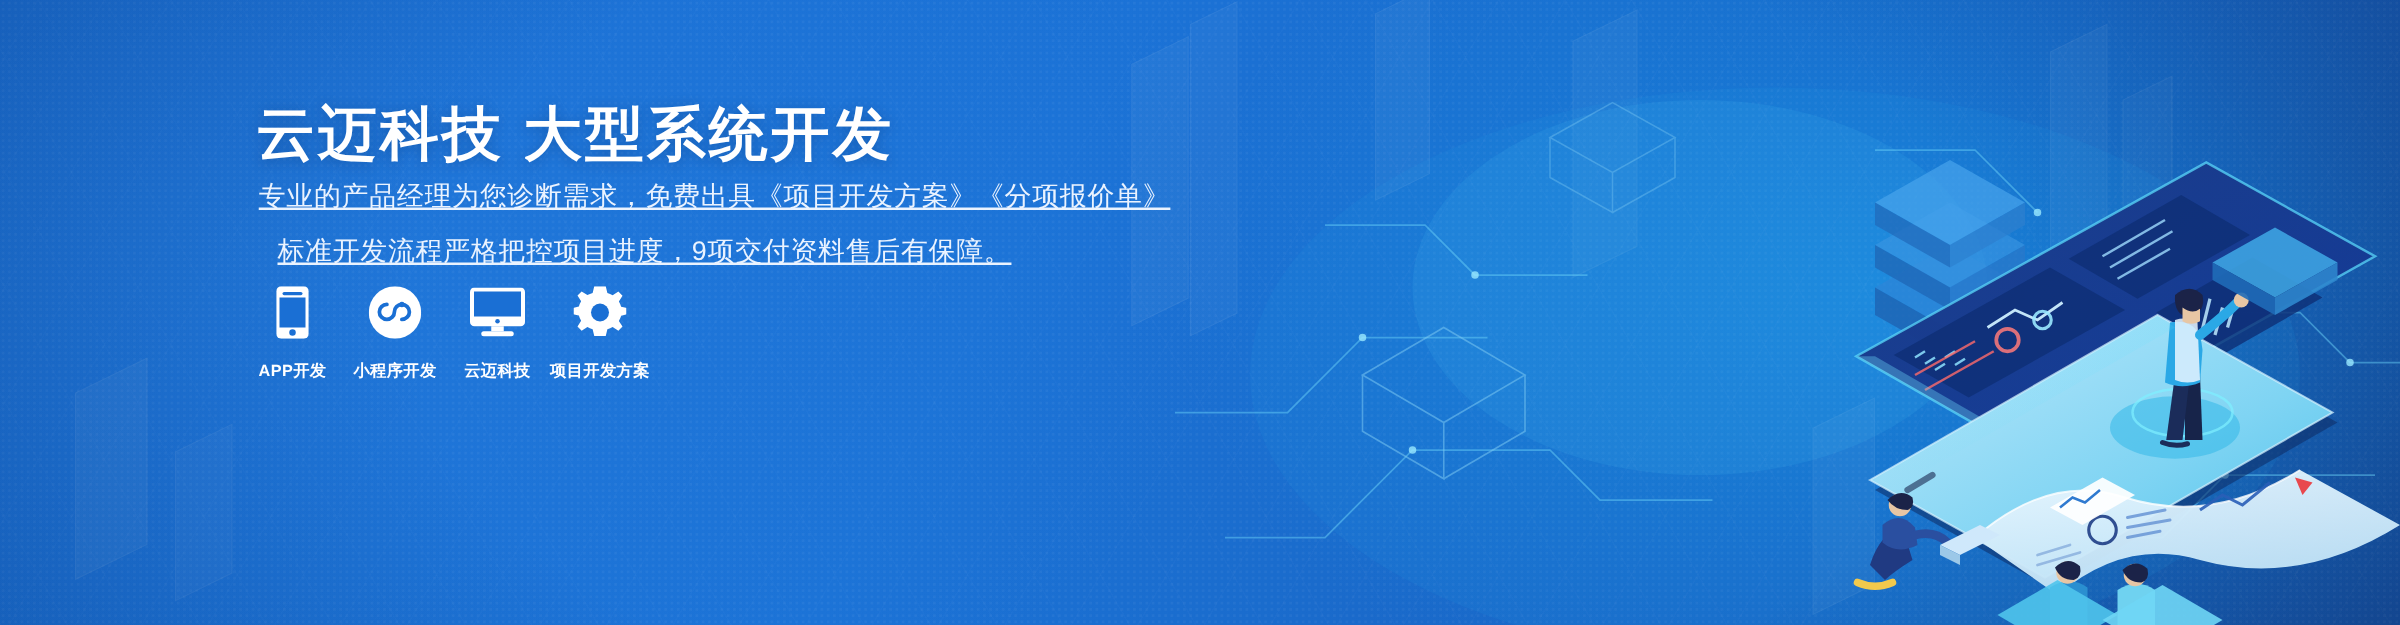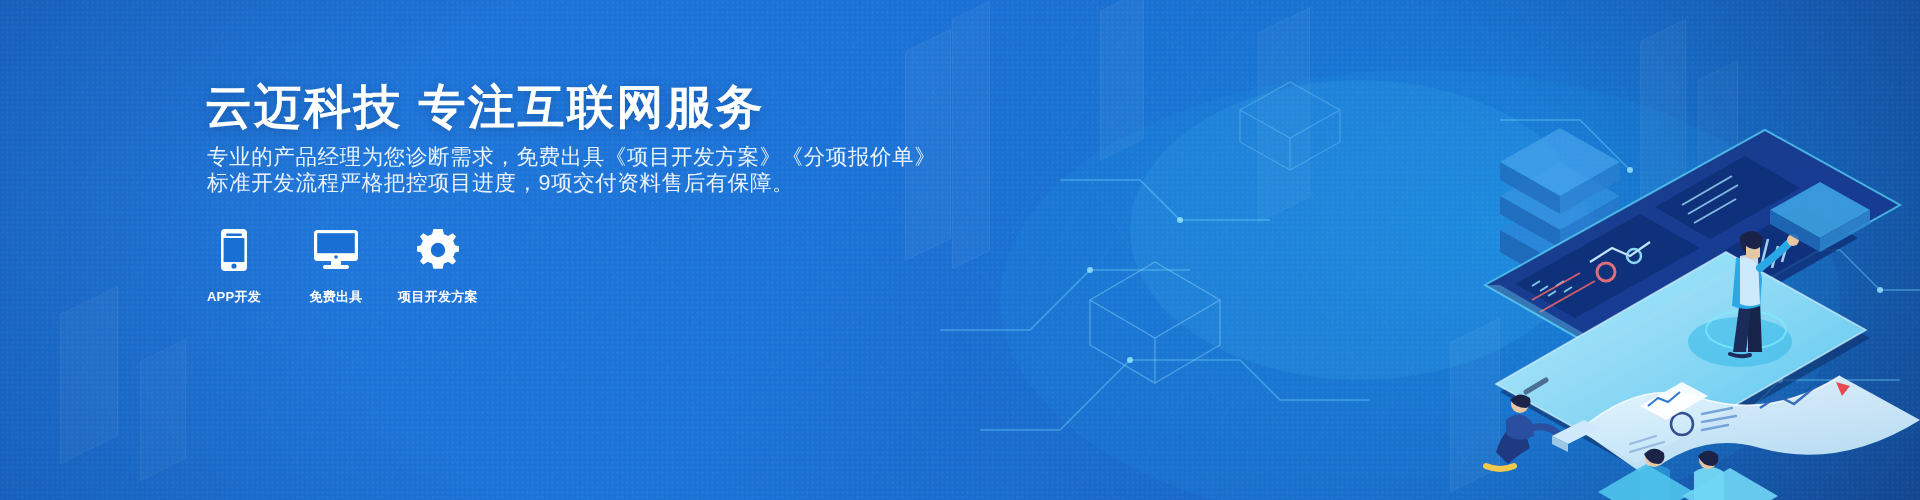--- a/index.html
+++ b/index.html
@@ -43,25 +43,25 @@
 
   
   .content { position:absolute; left:205px; top:0; width:760px; height:500px; z-index:12; }
 
   .headline {
     position:absolute; top:76px; left:0;
     font-size:47px; font-weight:700; color:#ffffff;
     letter-spacing:2.5px; white-space:nowrap;
     text-shadow:0 2px 10px rgba(0,30,80,.25);
   }
-  .sub { position:absolute; left:2px; color:#eaf3ff; font-size:21.5px; letter-spacing:.6px; white-space:nowrap; }
+  .sub { position:absolute; left:2px; color:#eaf3ff; font-size:21.5px; letter-spacing:.6px; white-space:nowrap;text-decoration:underline; }
   .sub1 { top:142px; }
-  .sub2 { top:168px; }
-
-  .svc-row { position:absolute; top:228px; left:0; display:flex; align-items:flex-start; gap:44px; }
+  .sub2 { top:186px;margin-left:15px; }
+
+  .svc-row { position:absolute; top:228px; left:0; display:flex; align-items:flex-start; gap:24px; }
   .svc { width:58px; display:flex; flex-direction:column; align-items:center; }
   .svc .ico { height:44px; display:flex; align-items:center; justify-content:center; }
   .svc .ico svg { display:block; fill:#ffffff; }
   .svc .lbl {
     margin-top:16px; color:#ffffff; font-size:13px; font-weight:700;
     white-space:nowrap; letter-spacing:.3px;
   }
 
   
   .art { position:absolute; right:0; top:0; width:980px; height:500px; z-index:6; }
@@ -270,53 +270,63 @@
       </g>
 
       <path d="M556,384 L786,252 L800,262 L570,394 Z" fill="url(#gGlow)" opacity=".25"></path>
     </svg>
   </div>
 
   <div class="vig"></div>
 
   <div class="content">
 
-    <div class="headline">云迈科技 专注互联网服务</div>
+    <div class="headline">云迈科技 大型系统开发</div>
 
     <div class="sub sub1">专业的产品经理为您诊断需求，免费出具《项目开发方案》《分项报价单》</div>
 
     <div class="sub sub2">标准开发流程严格把控项目进度，9项交付资料售后有保障。</div>
 
     <div class="svc-row">
 
       <div class="svc">
         <span class="ico">
           <svg width="26" height="42" viewBox="0 0 26 42">
             <rect x="0" y="0" width="26" height="42" rx="4" ry="4"></rect>
             <rect x="5" y="4.5" width="16" height="2.6" rx="1.3" fill="#1a6fd4"></rect>
             <rect x="2.6" y="9" width="20.8" height="24" fill="#1a6fd4"></rect>
             <circle cx="13" cy="37" r="2.6" fill="#1a6fd4"></circle>
           </svg>
         </span>
         <span class="lbl">APP开发</span>
       </div>
 
+      <div class="svc">
+        <span class="ico">
+          <svg width="42" height="42" viewBox="0 0 42 42">
+            <circle cx="21" cy="21" r="21"></circle>
+            <path d="M14.5,14.5 a6,6 0 1 0 6,6 a6,6 0 1 1 6,6" fill="none" stroke="#1a6fd4" stroke-width="3" stroke-linecap="round"></path>
+            <circle cx="26.5" cy="14.5" r="2.2" fill="#1a6fd4"></circle>
+          </svg>
+        </span>
+        <span class="lbl">小程序开发</span>
+      </div>
 
 
       <div class="svc">
         <span class="ico">
           <svg width="44" height="40" viewBox="0 0 44 40">
             <rect x="0" y="0" width="44" height="31" rx="3.5" ry="3.5"></rect>
             <rect x="3.2" y="3.2" width="37.6" height="20" fill="#1a6fd4"></rect>
             <circle cx="22" cy="27" r="1.8" fill="#1a6fd4"></circle>
             <rect x="17" y="31" width="10" height="4"></rect>
             <rect x="9" y="35" width="26" height="4" rx="2" ry="2"></rect>
           </svg>
         </span>
-        <span class="lbl">免费出具</span>
+        <span class="lbl">云迈科技</span>
       </div>
 
       <div class="svc">
         <span class="ico">
           <svg width="42" height="42" viewBox="0 0 42 42">
             <path d="M21,0 l4.6,0 l1.3,5.3 a16,16 0 0 1 4.2,1.8 l4.6,-2.9 l3.3,3.3 l-2.9,4.6 a16,16 0 0 1 1.8,4.2 l5.3,1.3 l0,4.6 l-5.3,1.3 a16,16 0 0 1 -1.8,4.2 l2.9,4.6 l-3.3,3.3 l-4.6,-2.9 a16,16 0 0 1 -4.2,1.8 l-1.3,5.3 l-4.6,0 l-4.6,0 l-1.3,-5.3 a16,16 0 0 1 -4.2,-1.8 l-4.6,2.9 l-3.3,-3.3 l2.9,-4.6 a16,16 0 0 1 -1.8,-4.2 l-5.3,-1.3 l0,-4.6 l5.3,-1.3 a16,16 0 0 1 1.8,-4.2 l-2.9,-4.6 l3.3,-3.3 l4.6,2.9 a16,16 0 0 1 4.2,-1.8 l1.3,-5.3 Z"></path>
             <circle cx="21" cy="21" r="7.2" fill="#1a6fd4"></circle>
           </svg>
         </span>
         <span class="lbl">项目开发方案</span>

